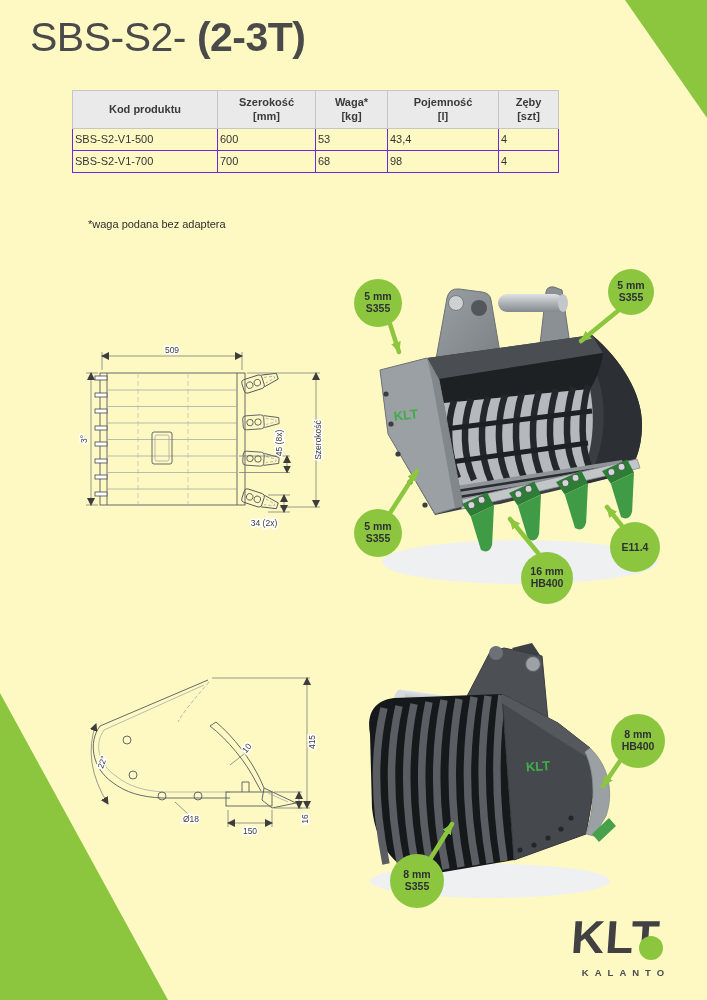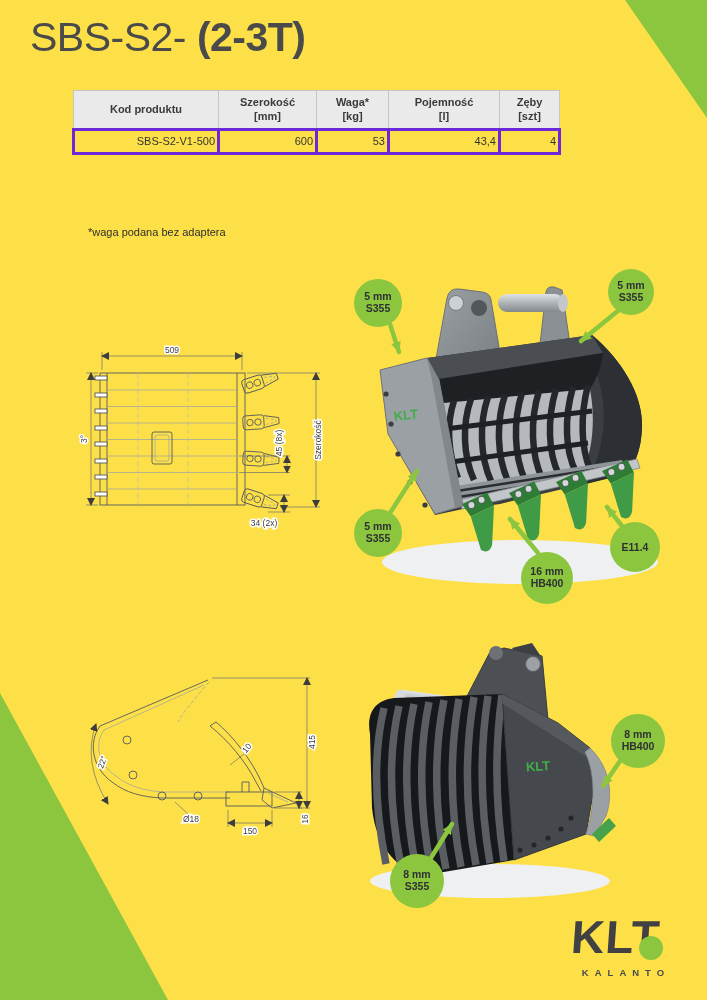--- a/index.html
+++ b/index.html
@@ -1,29 +1,29 @@
 <!DOCTYPE html>
 <html><head>
 <meta charset="utf-8">
 <style>
   html,body{margin:0;padding:0;background:#fff;}
-  .page{position:relative;width:707px;height:1000px;background:#fde047;overflow:hidden;
+  .page{position:relative;width:707px;height:1000px;background:#fef9c3;overflow:hidden;
         font-family:"Liberation Sans",sans-serif;color:#3c3c3c;}
   .corner{position:absolute;background:#8cc63f;}
   .corner-tr{top:0;right:0;width:82px;height:118px;clip-path:polygon(0 0,100% 0,100% 100%);}
   .corner-bl{left:0;top:693px;width:168px;height:307px;clip-path:polygon(0 0,100% 100%,0 100%);}
   .title{position:absolute;left:30px;top:14px;font-size:41px;color:#4a4a4a;letter-spacing:-0.5px;white-space:nowrap;}
   .title .t-reg{font-weight:500;}
   .title .t-bold{font-weight:800;}
   table.spec{position:absolute;left:72px;top:90px;width:486px;border-collapse:collapse;table-layout:fixed;}
   table.spec th{background:#eaeaea;border:1px solid #c6c6c6;font-size:11px;font-weight:bold;color:#3a3a3a;
                 padding:4px 2px;line-height:1.3;vertical-align:middle;}
-  table.spec td{border:3px solid #6d28d9;font-size:11px;color:#353535;text-align:right;padding:3px 2px;height:15px;vertical-align:middle;}
+  table.spec td{border:1px solid #6d28d9;font-size:11px;color:#353535;text-align:left;padding:3px 2px;height:15px;vertical-align:middle;}
   .hdr2{display:block;}
-  .footnote{position:absolute;left:88px;top:226px;font-size:11px;color:#2e2e2e;}
+  .footnote{position:absolute;left:88px;top:218px;font-size:11px;color:#2e2e2e;}
   svg{position:absolute;}
   .dimtxt{font-size:8.5px;fill:#3d3d3d;font-family:"Liberation Sans",sans-serif;}
   .halo{paint-order:stroke;stroke:#ffffff;stroke-width:3px;}
   .badge-txt{font-size:10.5px;font-weight:bold;fill:#2e3134;font-family:"Liberation Sans",sans-serif;text-anchor:middle;}
   .klt-small{font-size:13px;font-weight:bold;fill:#3fae49;font-family:"Liberation Sans",sans-serif;}
 </style>
 </head>
 <body>
 
 <div class="page">
@@ -53,20 +53,27 @@
       </tr>
     </thead>
     <tbody>
       <tr>
         <td>SBS-S2-V1-500</td>
         <td>600</td>
         <td>53</td>
         <td>43,4</td>
         <td>4</td>
       </tr>
+      <tr>
+        <td>SBS-S2-V1-700</td>
+        <td>700</td>
+        <td>68</td>
+        <td>98</td>
+        <td>4</td>
+      </tr>
     </tbody>
   </table>
 
   <div class="footnote">*waga podana bez adaptera</div>
 
   <svg style="left:78px;top:342px;" width="265" height="200" viewBox="0 0 265 200">
     <defs>
       <marker id="da1" markerUnits="userSpaceOnUse" markerWidth="8" markerHeight="8" refX="7" refY="4" orient="auto">
         <path d="M0,0 L8,4 L0,8 Z" fill="#3d3d3d"></path>
       </marker>

